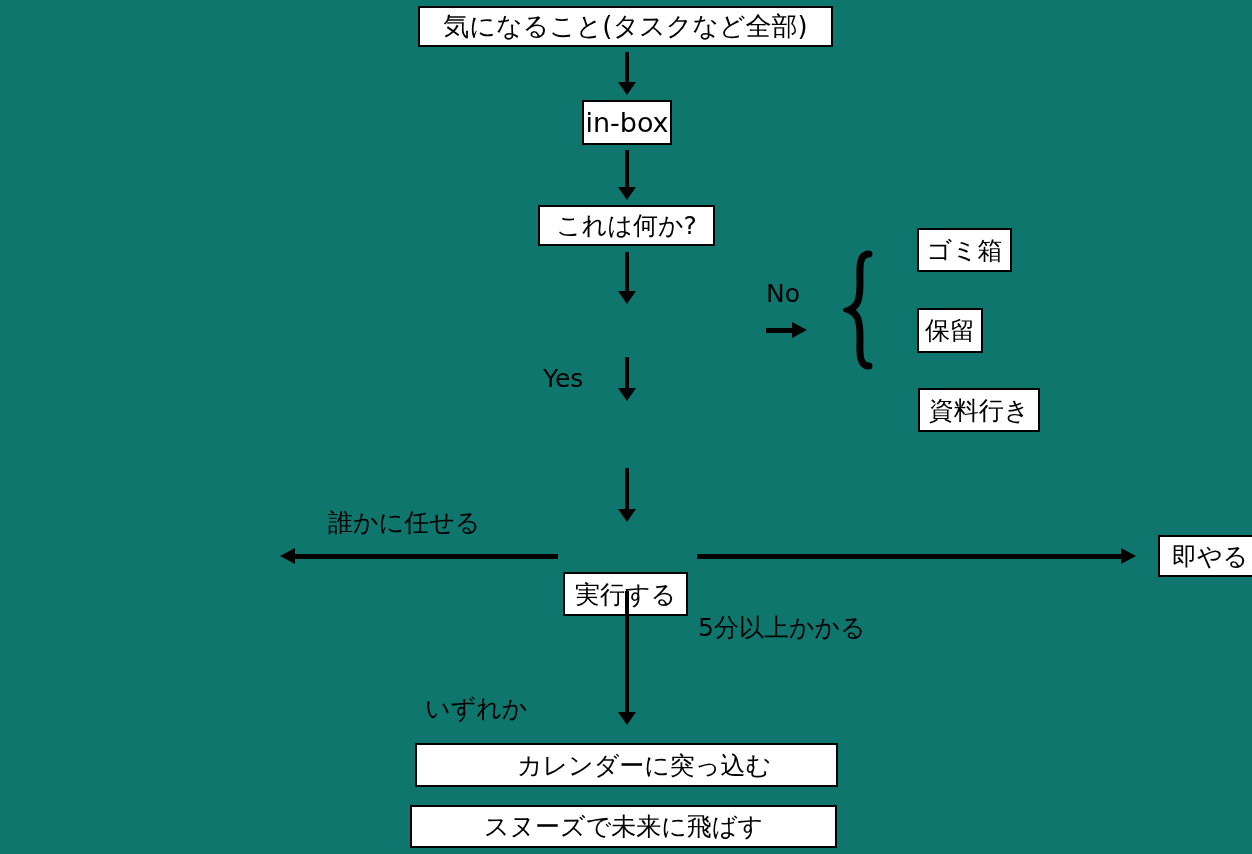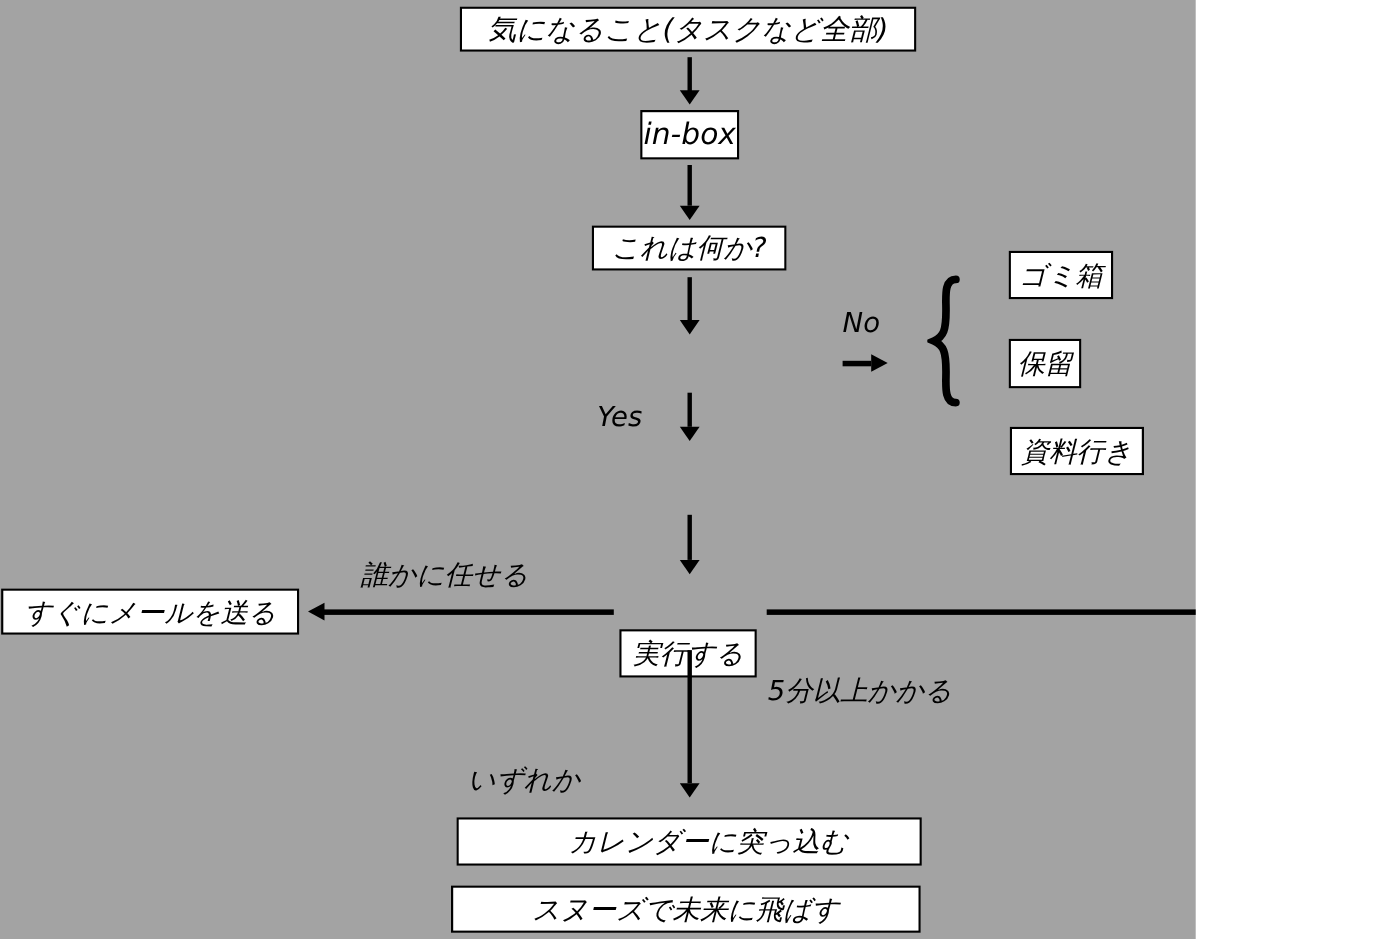--- a/index.html
+++ b/index.html
@@ -2,27 +2,26 @@
 <html><head>
 <meta charset="utf-8">
 <style>
   html, body {
     margin: 0;
     padding: 0;
     background: #ffffff;
   }
   #stage {
     position: relative;
-    width: 1087px;
+    width: 1252px;
     height: 854px;
-    background: #a3a3a3;
+    background: #0f766e;
     overflow: hidden;
     font-family: "DejaVu Sans", "Liberation Sans", sans-serif;
     color: #000000;
-    font-style: italic;
   }
   .node {
     position: absolute;
     box-sizing: border-box;
     border: 2px solid #000000;
     background: #ffffff;
     display: flex;
     align-items: center;
     justify-content: center;
     font-size: 25px;
@@ -92,21 +91,20 @@
 </style>
 </head>
 <body>
 
 <div id="stage">
 
   <div class="node" id="n-capture">気になること(タスクなど全部)</div>
   <div class="node" id="n-inbox">in-box</div>
   <div class="node" id="n-what">これは何か?</div>
   <div class="node" id="n-execute">実行する</div>
-  <div class="node" id="n-email">すぐにメールを送る</div>
   <div class="node" id="n-now">即やる</div>
   <div class="node" id="n-trash">ゴミ箱</div>
   <div class="node" id="n-hold">保留</div>
   <div class="node" id="n-reference">資料行き</div>
   <div class="node" id="n-calendar">カレンダーに突っ込む</div>
   <div class="node" id="n-snooze">スヌーズで未来に飛ばす</div>
 
   <div class="lbl" id="l-no">No</div>
   <div class="lbl" id="l-yes">Yes</div>
   <div class="lbl" id="l-delegate">誰かに任せる</div>

